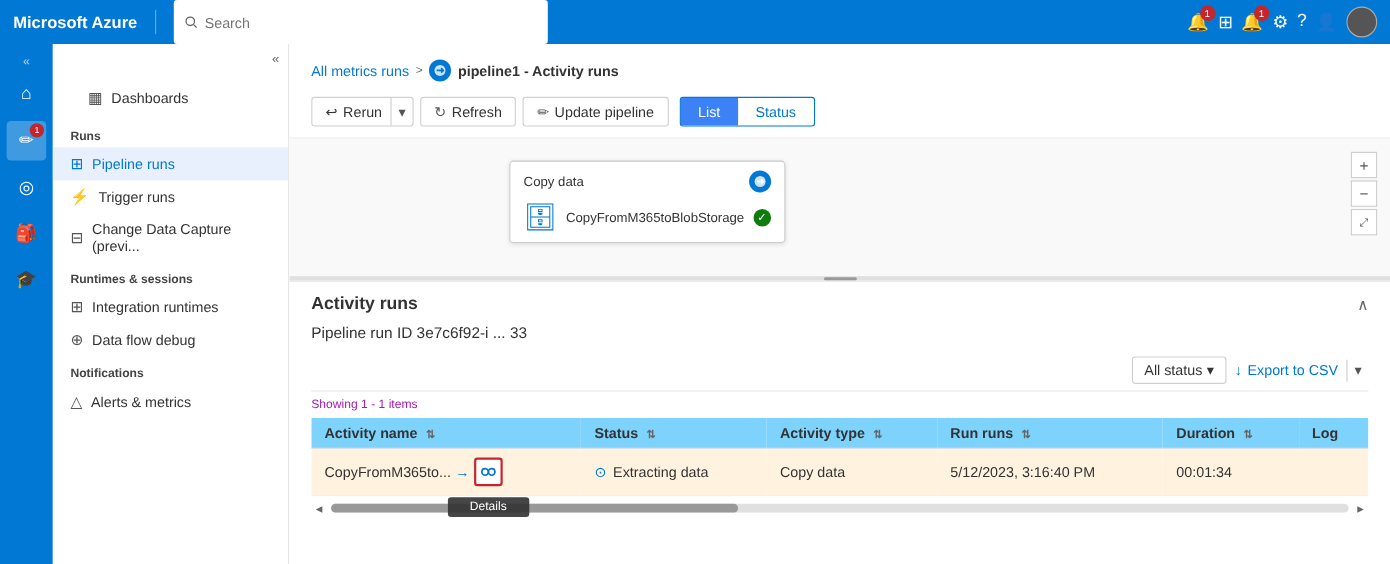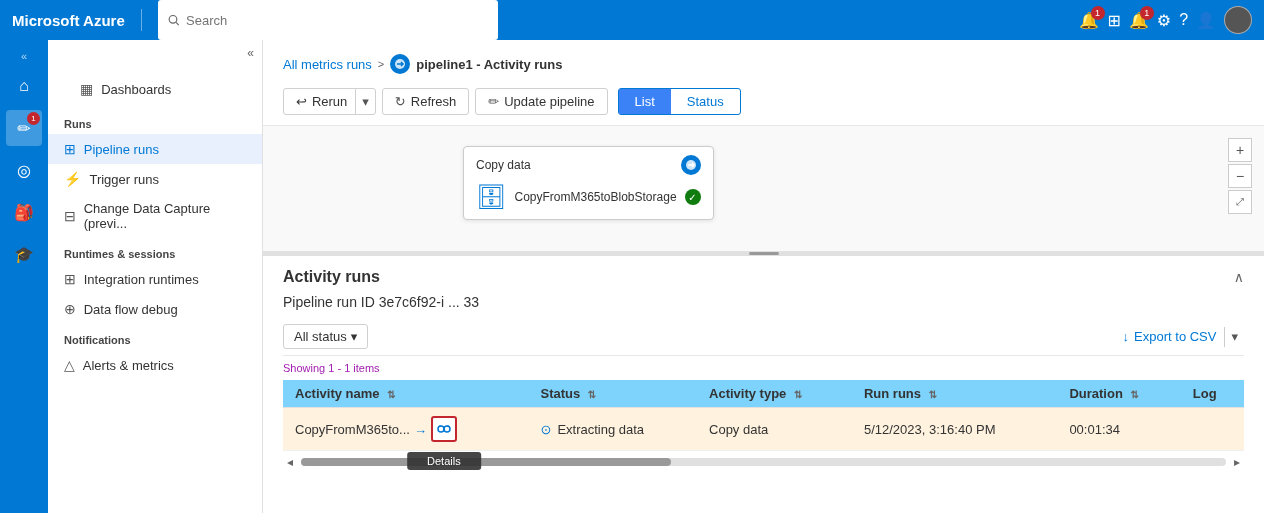--- a/index.html
+++ b/index.html
@@ -186,21 +186,21 @@
       display: flex; align-items: center; justify-content: space-between;
       margin-bottom: 8px;
     }
     .activity-title { font-size: 16px; font-weight: 600; color: #333; }
     .activity-collapse { cursor: pointer; color: #666; font-size: 14px; }
     .pipeline-run-id { font-size: 14px; color: #555; margin-bottom: 8px; }
     .pipeline-run-id span { color: #333; }
 
     
     .filter-bar {
-      display: flex; align-items: center; justify-content: space-between;
+      display: flex; align-items: center; justify-content: flex-end;
       padding: 6px 0; border-bottom: 1px solid #e8e8e8; margin-bottom: 6px;
     }
     .filter-dropdown {
       display: flex; align-items: center; gap: 4px;
       padding: 4px 10px; border: 1px solid #d0d0d0; border-radius: 3px;
       background: white; cursor: pointer; font-size: 13px; color: #333;
     }
     .export-btn {
       display: flex; align-items: center; gap: 5px;
       cursor: pointer; font-size: 13px; color: #0078d4;

